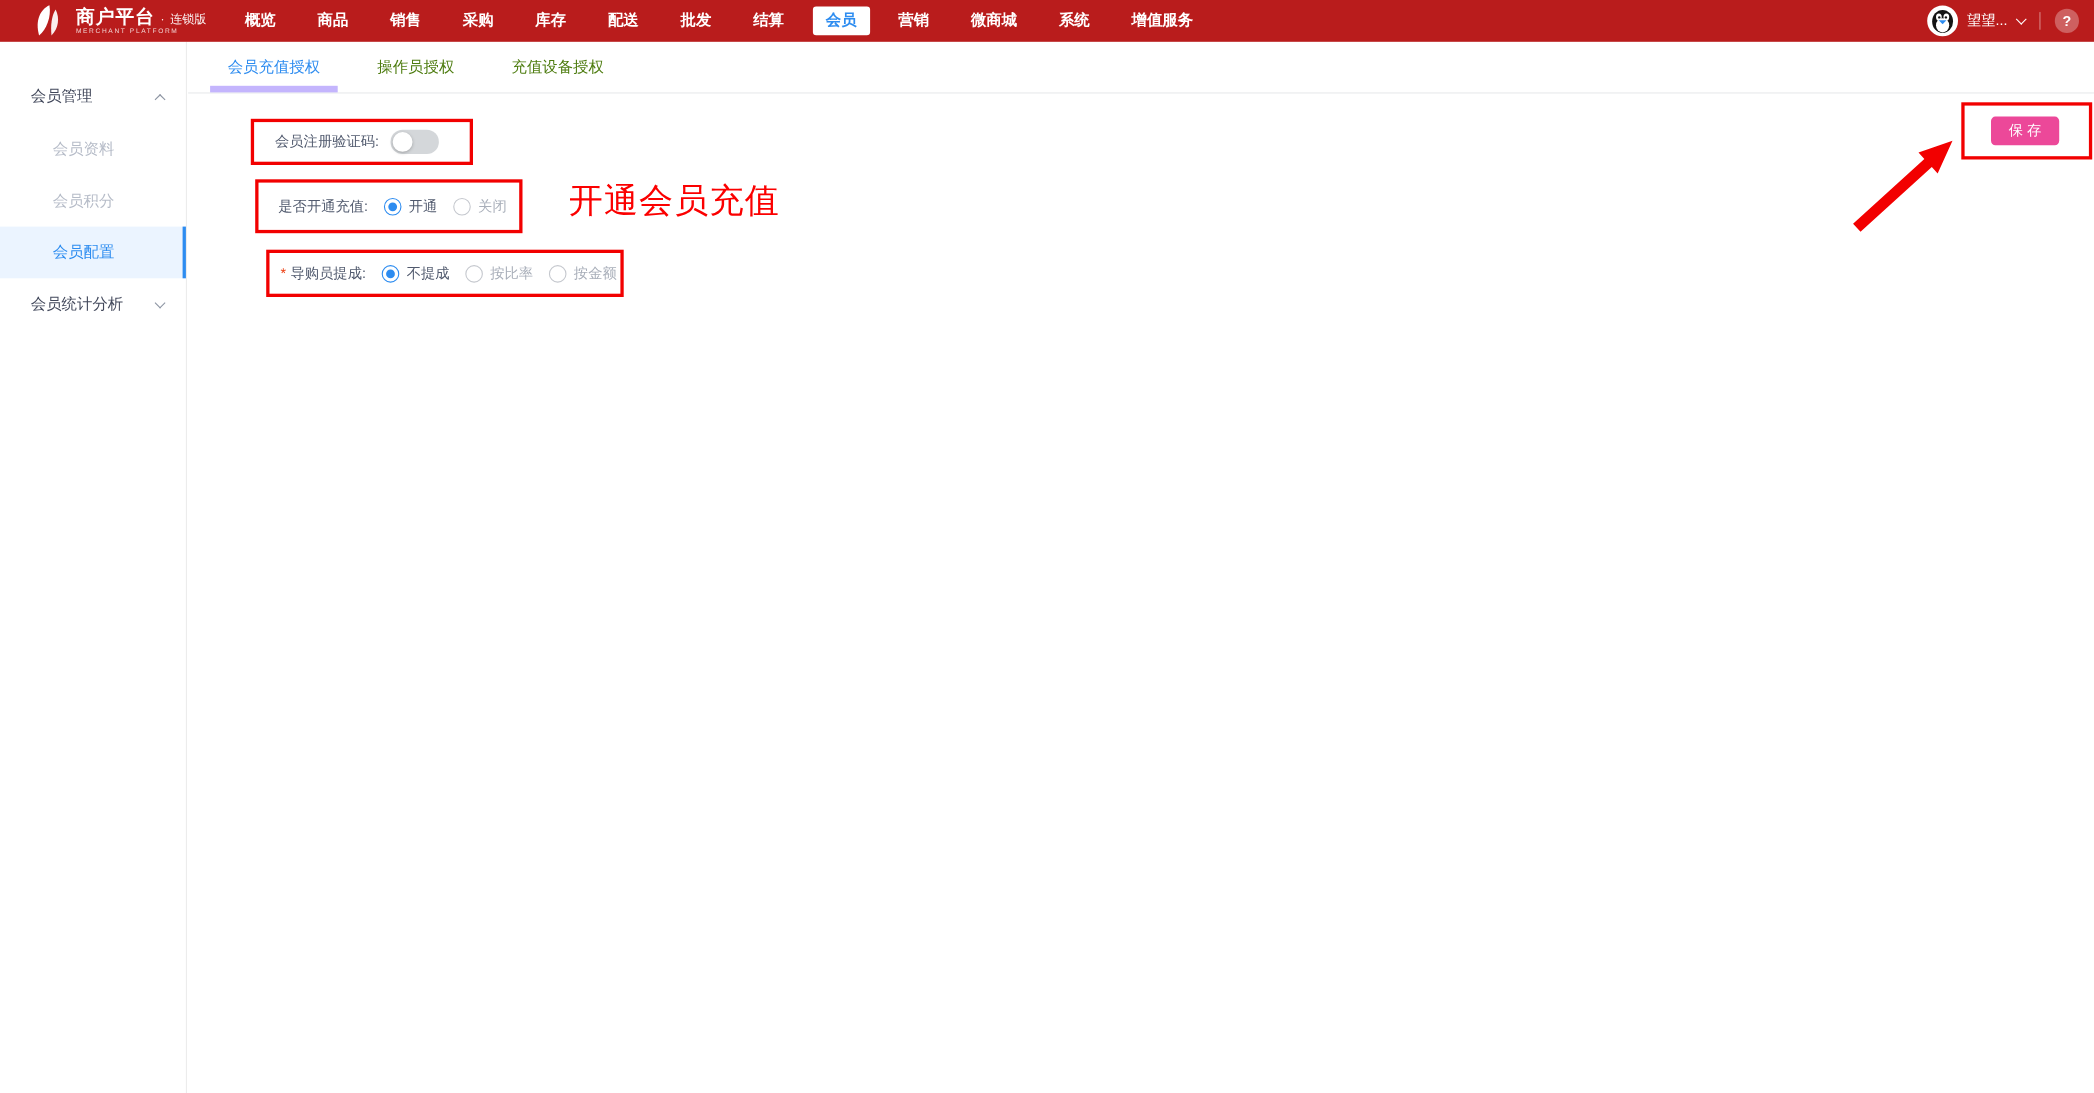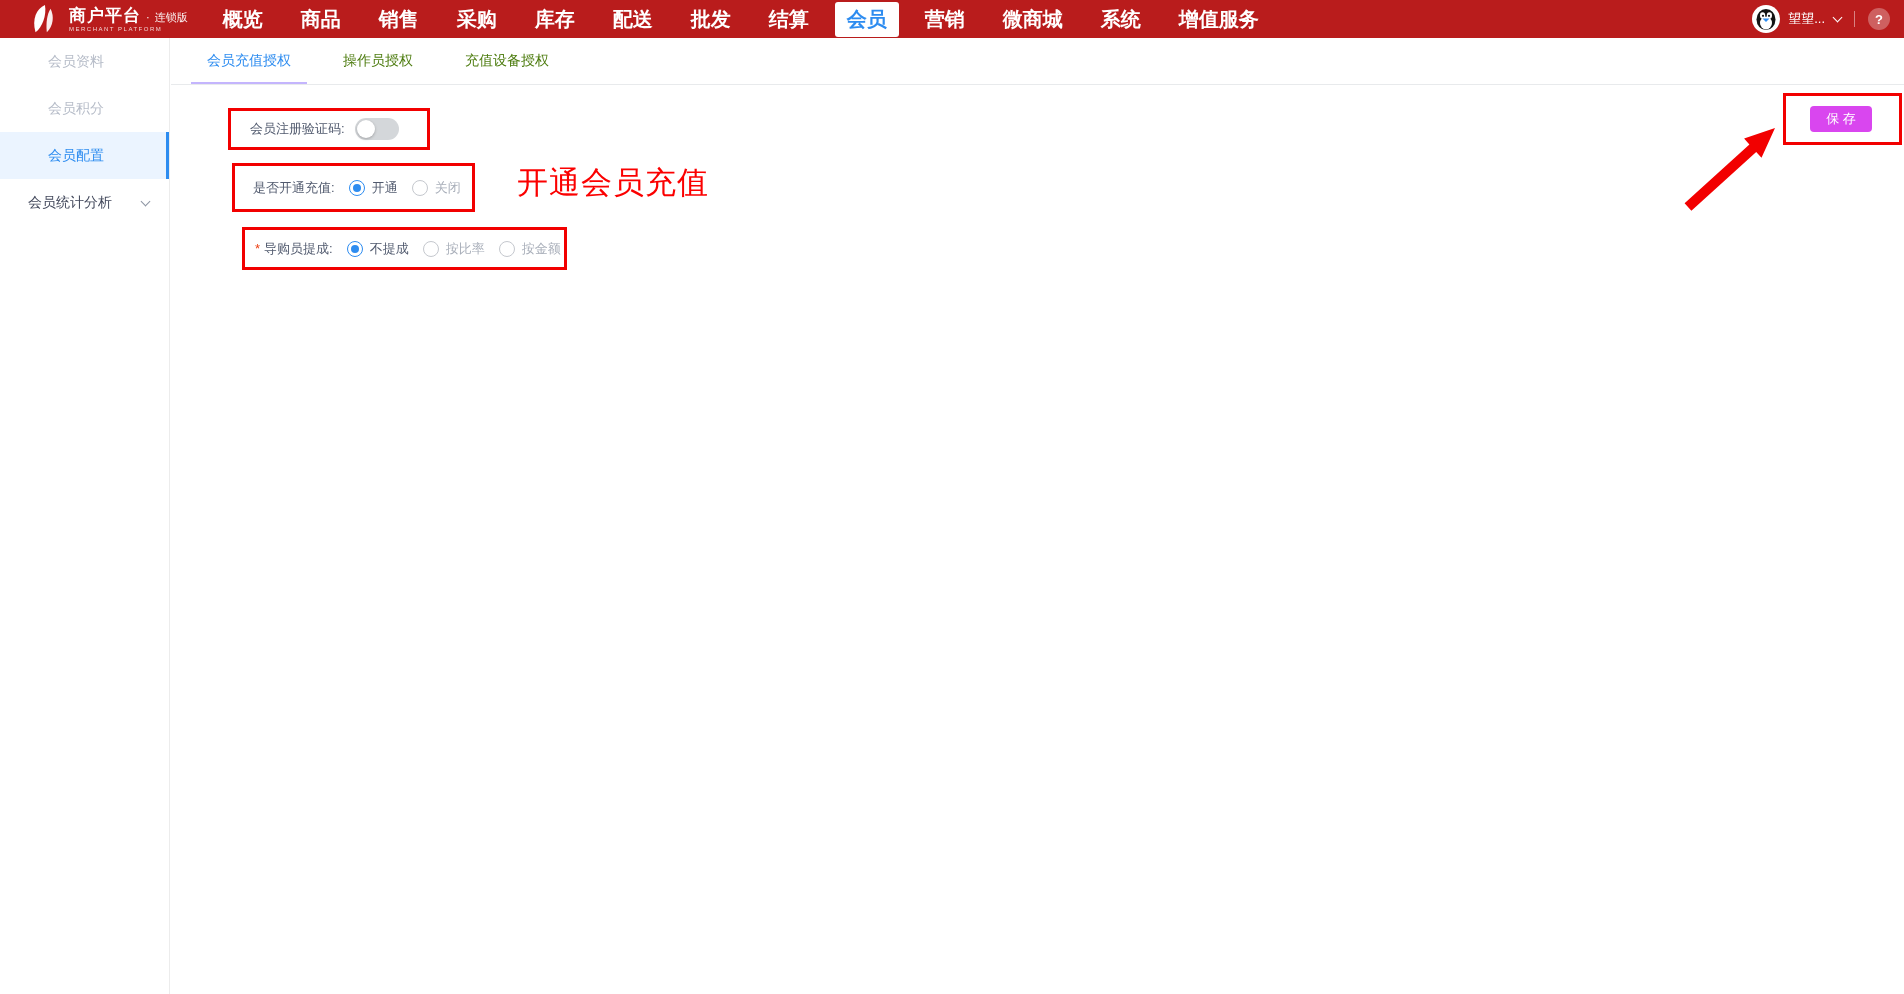--- a/index.html
+++ b/index.html
@@ -8,21 +8,21 @@
 
   
   .header{position:absolute;top:0;left:0;width:1904px;height:38px;background:#b91c1c;display:flex;color:#fff;z-index:5}
   .logo{display:flex;align-items:center;margin-left:28px;flex:0 0 auto}
   .logo-text{margin-left:9px;line-height:1}
   .logo-title-row{display:flex;align-items:baseline;white-space:nowrap}
   .logo-title{font-size:17px;font-weight:700;letter-spacing:1px}
   .logo-edition{font-size:11px;margin-left:5px;opacity:.95}
   .logo-sub{font-size:6px;letter-spacing:1.5px;margin-top:2px;opacity:.8}
   .nav{display:flex;margin-left:16px;height:38px;align-items:center}
-  .nav-item{font-size:20px;font-weight:700;padding:4px 12px;margin:0 7px;border-radius:3px;cursor:pointer;white-space:nowrap;color:#fff}
+  .nav-item{font-size:14px;font-weight:700;padding:4px 12px;margin:0 7px;border-radius:3px;cursor:pointer;white-space:nowrap;color:#fff}
   .nav-item.active{background:#fff;color:#2d8cf0}
   .header-right{margin-left:auto;display:flex;align-items:center;margin-right:14px}
   .avatar{width:28px;height:28px;border-radius:50%;background:#fff;overflow:hidden;display:flex;align-items:center;justify-content:center;cursor:pointer}
   .username{font-size:13px;color:#fff;margin-left:8px;cursor:pointer;max-width:52px;white-space:nowrap;overflow:hidden}
   .chev{display:inline-block;width:7px;height:7px;border-right:1.5px solid #fff;border-bottom:1.5px solid #fff;transform:rotate(45deg);margin-left:9px;margin-top:-4px;cursor:pointer}
   .hdr-divider{width:1px;height:16px;background:rgba(255,255,255,.45);margin:0 13px}
   .help-btn{width:22px;height:22px;border-radius:50%;background:rgba(255,255,255,.3);display:flex;align-items:center;justify-content:center;font-size:13px;font-weight:700;color:#fff;cursor:pointer}
 
   
   .sidebar{position:absolute;top:38px;left:0;width:170px;height:956px;background:#fff;border-right:1px solid #ececec}
@@ -31,21 +31,21 @@
   .caret{width:7px;height:7px;border-right:1.6px solid #8d95a3;border-bottom:1.6px solid #8d95a3}
   .caret.up{transform:rotate(-135deg);margin-top:4px}
   .caret.down{transform:rotate(45deg);margin-top:-3px}
   .side-item{height:47px;display:flex;align-items:center;padding-left:48px;font-size:14px;color:#b6bcc8;cursor:pointer}
   .side-item.active{color:#2d8cf0;background:#ebf4ff;border-right:3px solid #2d8cf0}
 
   
   .content{position:absolute;top:38px;left:171px;right:0;bottom:0;background:#fff}
   .tabbar{height:47px;border-bottom:1px solid #e8eaec;display:flex;padding-left:10px}
   .tab{line-height:45px;padding:0 16px;margin:0 10px;font-size:14px;color:#4d7c0f;cursor:pointer}
-  .tab.active{color:#2d8cf0;border-bottom:2px solid #c4b5fd;font-weight:400}
+  .tab.active{color:#2d8cf0;border-bottom:6px solid #c4b5fd;font-weight:400}
 
   
   .red-box{position:absolute;border:3px solid #f20000;display:flex;align-items:center;background:transparent}
   .box-1{left:57px;top:70px;width:202px;height:42px;padding-left:19px}
   .box-2{left:61px;top:125px;width:243px;height:49px;padding-left:18px}
   .box-3{left:71px;top:189px;width:325px;height:43px;padding-left:10px}
   .form-label{font-size:13px;color:#515a6e;white-space:nowrap}
   .asterisk{color:#ed4014;font-size:13px;margin-right:4px}
 
   .switch{width:44px;height:22px;border-radius:11px;background:#d4d7da;position:relative;margin-left:10px;cursor:pointer}
@@ -58,21 +58,21 @@
   .radio.on::after{content:"";position:absolute;left:3px;top:3px;width:8px;height:8px;border-radius:50%;background:#2d8cf0}
   .opt-label{font-size:13px;margin-left:7px;color:#a8aeb9}
   .opt.sel .opt-label{color:#515a6e}
 
   .annotation{position:absolute;color:#fb0000;font-size:31px;line-height:1.15;white-space:nowrap;letter-spacing:1px}
   .ann-1{left:284px;top:71px}
   .ann-2{left:346px;top:127px}
   .ann-3{left:436px;top:194px}
 
   .save-outline{position:absolute;left:1612px;top:55px;width:119px;height:52px;border:3px solid #f20000}
-  .save-btn{position:absolute;left:1639px;top:68px;width:62px;height:26px;background:#d946ef;color:#fff;font-size:13px;border:none;border-radius:4px;cursor:pointer;font-family:"Liberation Sans",sans-serif}
+  .save-btn{position:absolute;left:1639px;top:68px;width:62px;height:26px;background:#ec4899;color:#fff;font-size:13px;border:none;border-radius:4px;cursor:pointer;font-family:"Liberation Sans",sans-serif}
   .arrow-svg{position:absolute;left:1504px;top:77px;width:115px;height:105px}
 </style>
 </head>
 <body>
 
 <div class="header">
   <div class="logo">
     <svg width="32" height="32" viewBox="0 0 34 34">
       <path d="M18 2 C9 6 4 17 8 31 C15 26 20 13 18 2 Z" fill="#ffffff"></path>
       <path d="M24 6 C28 14 27 24 20 31 C19 22 20 12 24 6 Z" fill="#ffffff" opacity=".92"></path>
@@ -119,20 +119,24 @@
     <span class="username">望望...</span>
     <span class="chev"></span>
     <span class="hdr-divider"></span>
     <div class="help-btn">
       <span>?</span>
     </div>
   </div>
 </div>
 
 <div class="sidebar">
+  <div class="side-group first">
+    <span>会员管理</span>
+    <span class="caret up"></span>
+  </div>
   <div class="side-item">会员资料</div>
   <div class="side-item">会员积分</div>
   <div class="side-item active">会员配置</div>
   <div class="side-group">
     <span>会员统计分析</span>
     <span class="caret down"></span>
   </div>
 </div>
 
 <div class="content">

